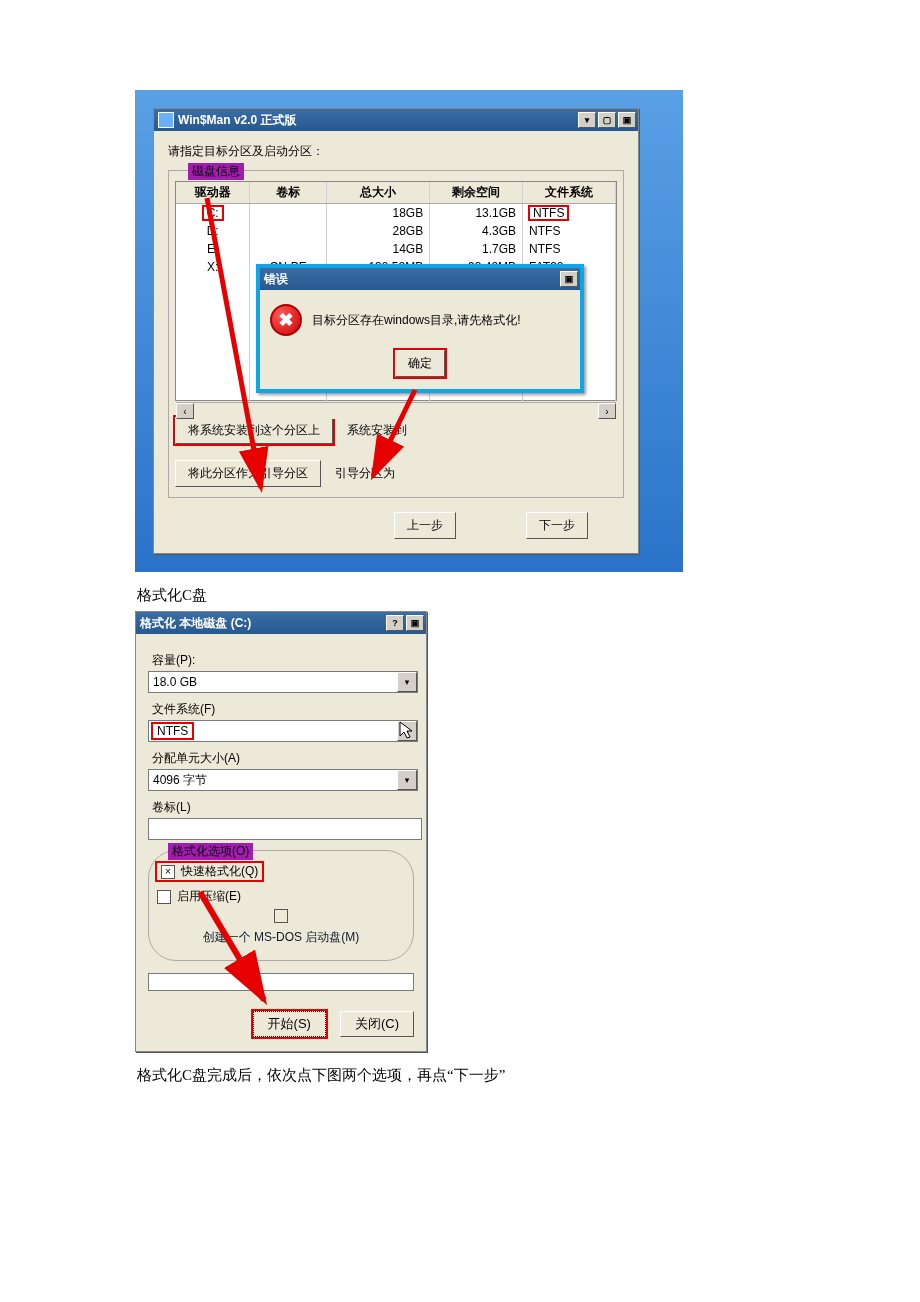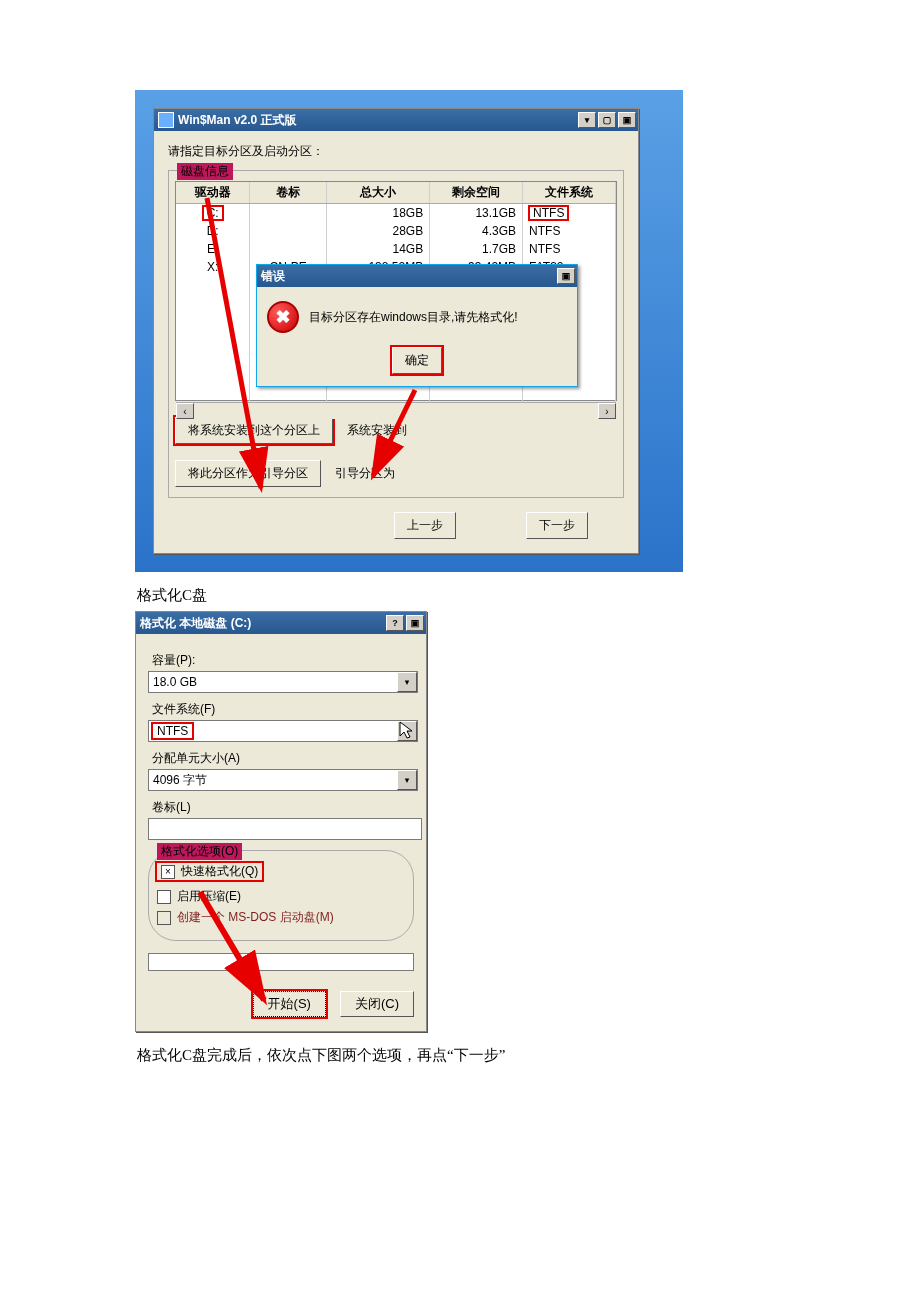--- a/index.html
+++ b/index.html
@@ -48,22 +48,22 @@
   .pad { padding: 12px 14px 14px; }
 
   .group {
     border: 1px solid #aaa;
     margin-top: 10px;
     padding: 10px 6px 10px 6px;
     position: relative;
   }
   .group > .legend {
     position: absolute;
-    top: -8px; left: 8px;
-    background: #be185d;
+    top: -8px; left: 19px;
+    background: #a21caf;
     padding: 0 4px;
   }
 
   
   .tbl-wrap {
     background: #fff;
     border: 1px solid #888;
     position: relative;
   }
   table { width: 100%; border-collapse: collapse; font-size: 12px; }
@@ -108,21 +108,21 @@
 
   .nav-row { display:flex; justify-content:flex-end; gap:70px; padding-right:36px; margin-top:14px; }
   .arrow-svg { position:absolute; pointer-events:none; }
 
   
   .err-dlg {
     position:absolute;
     left: 80px; top: 82px;
     width: 320px;
     background: #ece9d8;
-    border: 1px solid #0ea5e9;
+    border: 4px solid #0ea5e9;
     box-shadow: 2px 2px 3px rgba(0,0,0,.4);
   }
   .err-body {
     display:flex; align-items:center; gap:10px;
     padding: 14px 10px 8px;
   }
   .err-icon {
     width: 28px; height: 28px; border-radius: 50%;
     background: radial-gradient(circle at 30% 30%, #ff5a5a, #cc0000);
     border: 2px solid #a00;
@@ -147,21 +147,21 @@
     border:1px solid #fff;border-right-color:#555;border-bottom-color:#555;
     display:flex;align-items:center;justify-content:center;font-size:9px;
   }
   .finput { padding:0 4px; }
   .opts { margin-top:10px; }
   .chk { display:flex; align-items:center; gap:6px; margin:4px 0; }
   .cbox {
     width:12px;height:12px;border:1px solid #555;background:#fff;
     display:flex;align-items:center;justify-content:center;font-size:10px;line-height:1;
   }
-  .disabled { color:#7f1d1d; }
+  .disabled { color:#0f172a;flex-direction:column; }
   .prog { height:16px; background:#fff; border:1px solid #7a7a7a; margin-top:12px; }
   .fbtns { display:flex; justify-content:flex-end; gap:14px; margin-top:20px; }
   .fbtn {
     padding:3px 14px;
     background:#ece9d8;border:1px solid #fff;border-right-color:#555;border-bottom-color:#555;
     font-size:13px;
   }
   .hl-box { outline:2px solid #e60000; outline-offset:0; }
 
   .rel { position:relative; }

